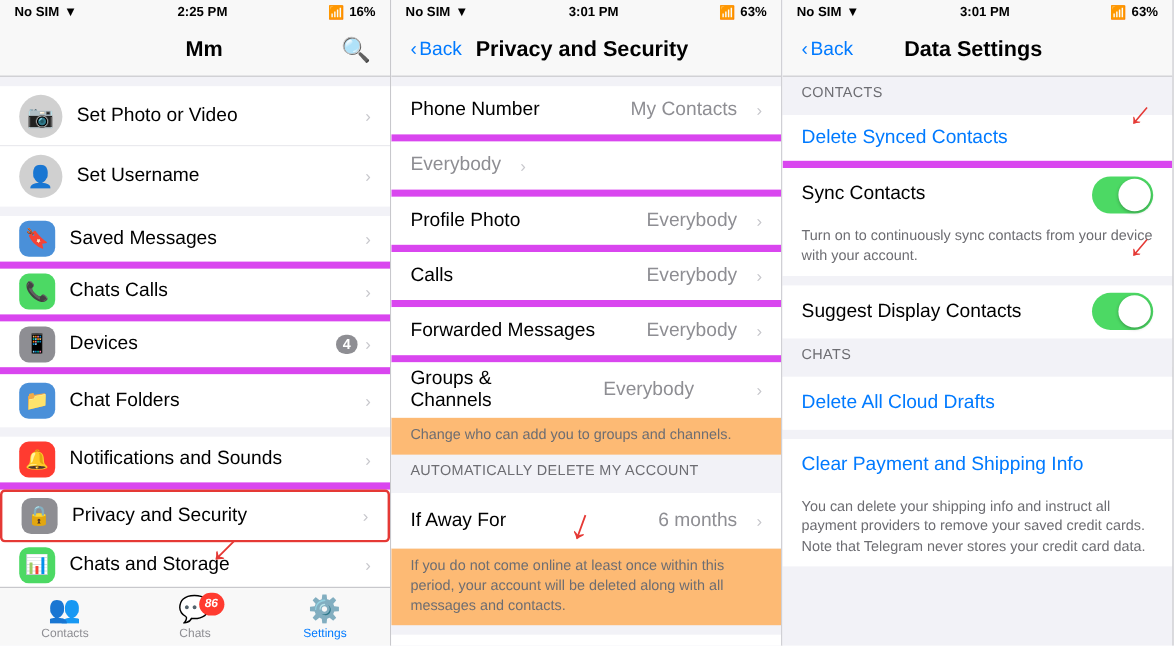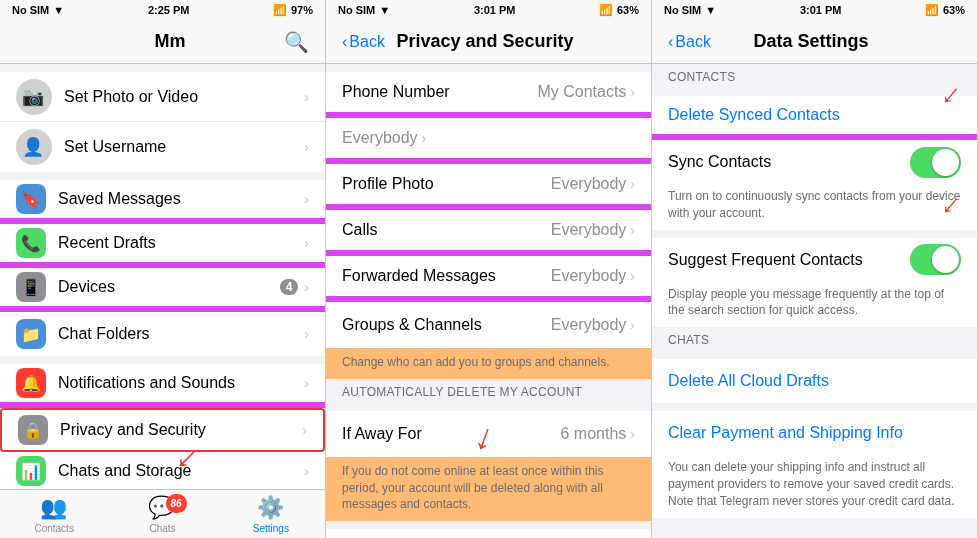--- a/index.html
+++ b/index.html
@@ -100,21 +100,21 @@
     .icon-red { background: #ff3b30; color: #fff; }
 
     .list-item-text {
       flex: 1;
       font-size: 16px;
       color: #000;
     }
     .list-item-value {
       font-size: 16px;
       color: #8e8e93;
-      margin-right: 4px;
+      margin-right: 16px;
     }
     .chevron {
       color: #c7c7cc;
       font-size: 14px;
     }
     .badge-gray {
       background: #8e8e93;
       color: #fff;
       border-radius: 10px;
       padding: 1px 6px;
@@ -264,21 +264,21 @@
 <div class="phone-panel panel1">
 
   <div class="status-bar">
     <div class="status-left">
       <span>No SIM</span>
       <span>▼</span>
     </div>
     <span>2:25 PM</span>
     <div class="status-right">
       <span>📶</span>
-      <span>97%</span>
+      <span>16%</span>
     </div>
   </div>
 
   <div class="nav-bar">
     <div style="width:40px"></div>
     <span class="nav-title">Mm</span>
     <span class="nav-search-icon">🔍</span>
   </div>
 
   <div class="scroll-content">
@@ -297,21 +297,21 @@
     </div>
 
     <div class="list-section" style="margin-top:8px;">
       <div class="list-item">
         <div class="list-item-icon icon-blue">🔖</div>
         <span class="list-item-text">Saved Messages</span>
         <span class="chevron">›</span>
       </div>
       <div class="list-item">
         <div class="list-item-icon icon-green">📞</div>
-        <span class="list-item-text">Recent Drafts</span>
+        <span class="list-item-text">Chats Calls</span>
         <span class="chevron">›</span>
       </div>
       <div class="list-item">
         <div class="list-item-icon icon-gray">📱</div>
         <span class="list-item-text">Devices</span>
         <span class="badge-gray">4</span>
         <span class="chevron">›</span>
       </div>
       <div class="list-item" style="border-bottom:none;">
         <div class="list-item-icon icon-blue">📁</div>
@@ -406,21 +406,21 @@
       <div class="list-item">
         <span class="list-item-text">Calls</span>
         <span class="list-item-value">Everybody</span>
         <span class="chevron">›</span>
       </div>
       <div class="list-item">
         <span class="list-item-text">Forwarded Messages</span>
         <span class="list-item-value">Everybody</span>
         <span class="chevron">›</span>
       </div>
-      <div class="list-item" style="border-bottom:none;">
+      <div class="list-item" style="border-bottom:none;gap:36px;">
         <span class="list-item-text">Groups &amp; Channels</span>
         <span class="list-item-value">Everybody</span>
         <span class="chevron">›</span>
       </div>
     </div>
     <div class="section-footer">Change who can add you to groups and channels.</div>
 
     <div class="section-header">AUTOMATICALLY DELETE MY ACCOUNT</div>
     <div class="list-section">
       <div class="list-item">
@@ -478,27 +478,26 @@
         <span class="list-item-text">Sync Contacts</span>
         <div class="toggle">
           <div class="toggle-knob"></div>
         </div>
       </div>
     </div>
     <div class="setting-description">Turn on to continuously sync contacts from your device with your account.</div>
     <div class="list-section">
 
       <div class="list-item">
-        <span class="list-item-text">Suggest Frequent Contacts</span>
+        <span class="list-item-text">Suggest Display Contacts</span>
         <div class="toggle">
           <div class="toggle-knob"></div>
         </div>
       </div>
     </div>
-    <div class="setting-description">Display people you message frequently at the top of the search section for quick access.</div>
 
     <div class="section-header">CHATS</div>
     <div class="list-section">
       <div class="list-item" style="border-bottom:none;">
         <span class="list-item-text blue-link">Delete All Cloud Drafts</span>
       </div>
     </div>
 
     <div class="list-section">
       <div class="list-item" style="border-bottom:none;">

